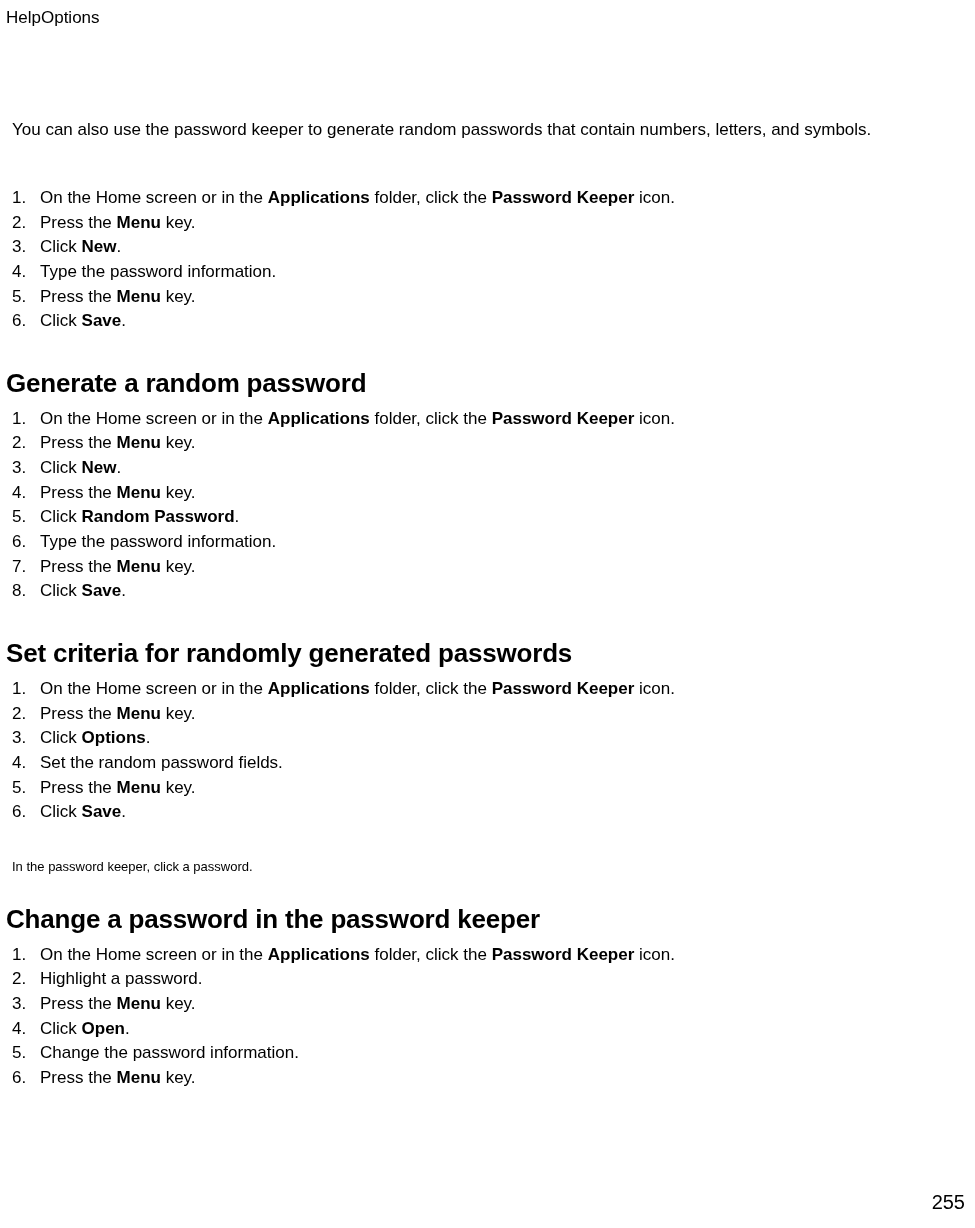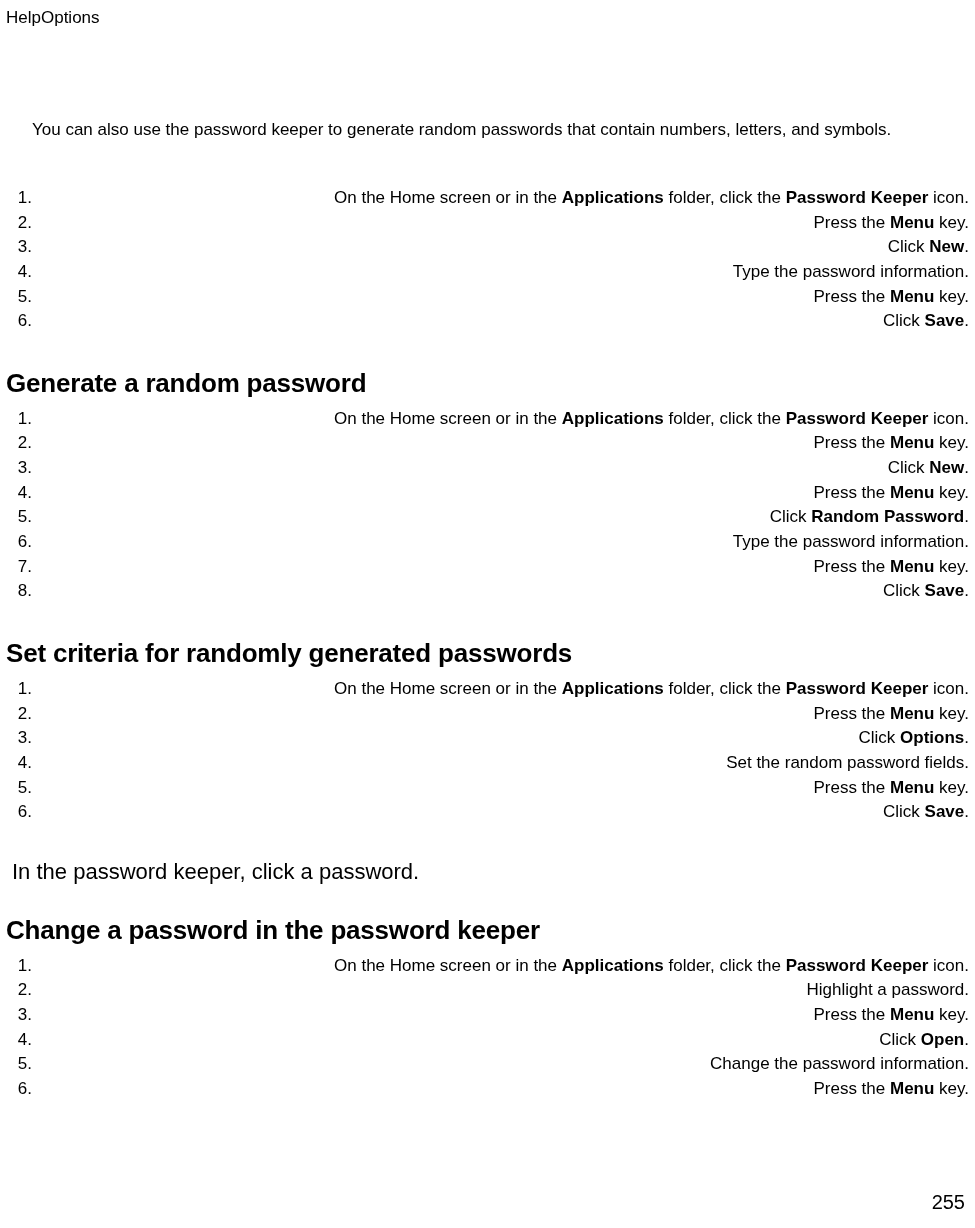--- a/index.html
+++ b/index.html
@@ -32,21 +32,20 @@
     .content {
       position: absolute;
       top: 120px;
       left: 6px;
       right: 6px;
     }
     .intro {
       padding-left: 6px;
       font-size: 17px;
       margin-bottom: 46px;
-      margin-left: 20px;
     }
     .section {
       margin-bottom: 34px;
     }
     .section-with-para {
       margin-bottom: 30px;
     }
     h2 {
       font-size: 26px;
       font-weight: bold;
@@ -56,31 +55,30 @@
     ol {
       list-style: none;
       counter-reset: step;
       font-size: 17px;
     }
     ol li {
       counter-increment: step;
       position: relative;
       padding-left: 34px;
       line-height: 1.45;
-      text-align: right;
     }
     ol li::before {
       content: counter(step) ".";
       position: absolute;
       left: 6px;
       width: 20px;
     }
     .para {
       padding-left: 6px;
-      font-size: 22px;
+      font-size: 13px;
       margin-top: 4px;
     }
     .page-number {
       position: absolute;
       bottom: 14px;
       right: 10px;
       font-size: 20px;
     }
     b { font-weight: bold; }
   </style>

